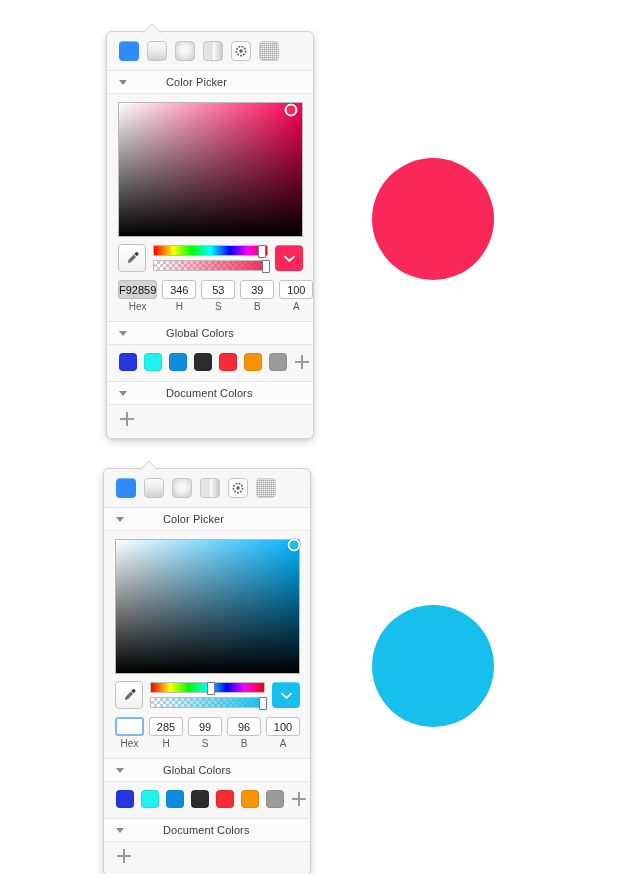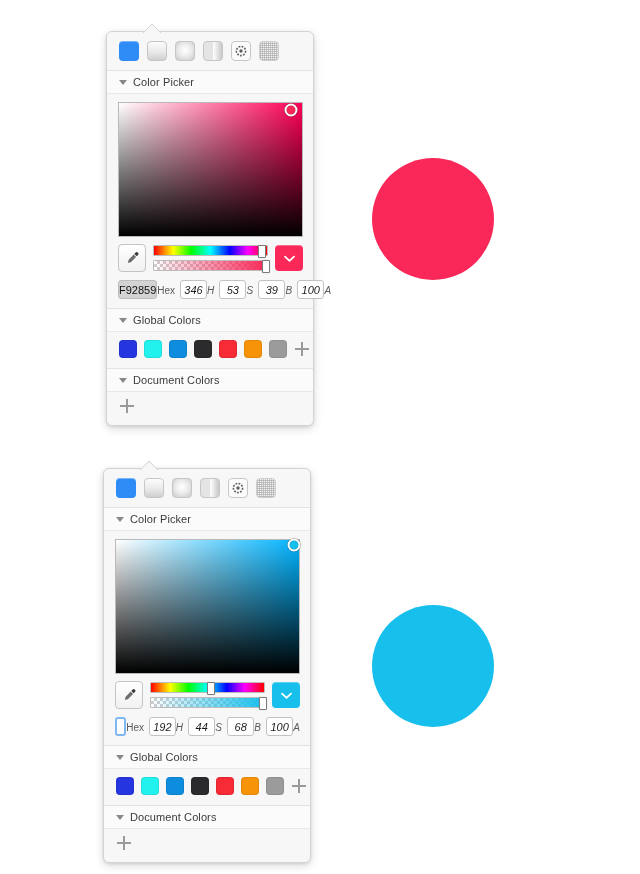--- a/index.html
+++ b/index.html
@@ -99,20 +99,21 @@
     width: 0; height: 0;
     border-left: 4.5px solid transparent;
     border-right: 4.5px solid transparent;
     border-top: 5px solid #888;
     flex: 0 0 auto;
   }
   .section-title {
     font-size: 11px;
     color: #3b3b3b;
     letter-spacing: .1px;
+    margin-left: 33px;
   }
 
   
   .picker-body { padding: 8px 10px 9px 11px; background:#f7f7f7; }
 
   .sb-square {
     position: relative;
     height: 135px;
     border: 1px solid #b9b9b9;
     box-sizing: border-box;
@@ -177,23 +178,23 @@
   .preview-btn {
     width: 28px; height: 26px;
     border-radius: 4px;
     display:flex; align-items:center; justify-content:center;
     flex: 0 0 auto;
     box-shadow: inset 0 1px 0 rgba(255,255,255,.3);
   }
 
   
   .fields { display:flex; align-items:flex-start; gap:5px; margin-top:8px; }
-  .field-col { display:flex; flex-direction:row; align-items:center; }
+  .field-col { display:flex; flex-direction:column; align-items:center; }
   .field-col.hex { flex: 1 1 auto; }
-  .field-col.num { width: 34px; flex:0 0 auto;font-style:italic; }
+  .field-col.num { width: 34px; flex:0 0 auto; }
   .field {
     width: 100%;
     height: 19px;
     box-sizing: border-box;
     border: 1px solid #c2c2c2;
     border-radius: 3px;
     background: #ffffff;
     font-size: 11px;
     color: #1d1d1d;
     display:flex; align-items:center; justify-content:center;
@@ -376,29 +377,29 @@
                 <path d="M2 2.6L6.5 6.8 11 2.6" fill="none" stroke="#ffffff" stroke-width="1.8" stroke-linecap="round" stroke-linejoin="round"></path>
               </svg>
             </div>
           </div>
           <div class="fields">
             <div class="field-col hex">
               <div class="field focused"></div>
               <div class="field-label">Hex</div>
             </div>
             <div class="field-col num">
-              <div class="field">192</div>
+              <div class="field">285</div>
               <div class="field-label">H</div>
             </div>
             <div class="field-col num">
-              <div class="field">44</div>
+              <div class="field">99</div>
               <div class="field-label">S</div>
             </div>
             <div class="field-col num">
-              <div class="field">68</div>
+              <div class="field">96</div>
               <div class="field-label">B</div>
             </div>
             <div class="field-col num">
               <div class="field">100</div>
               <div class="field-label">A</div>
             </div>
           </div>
         </div>
         <div class="section-head">
           <span class="disclosure"></span>

